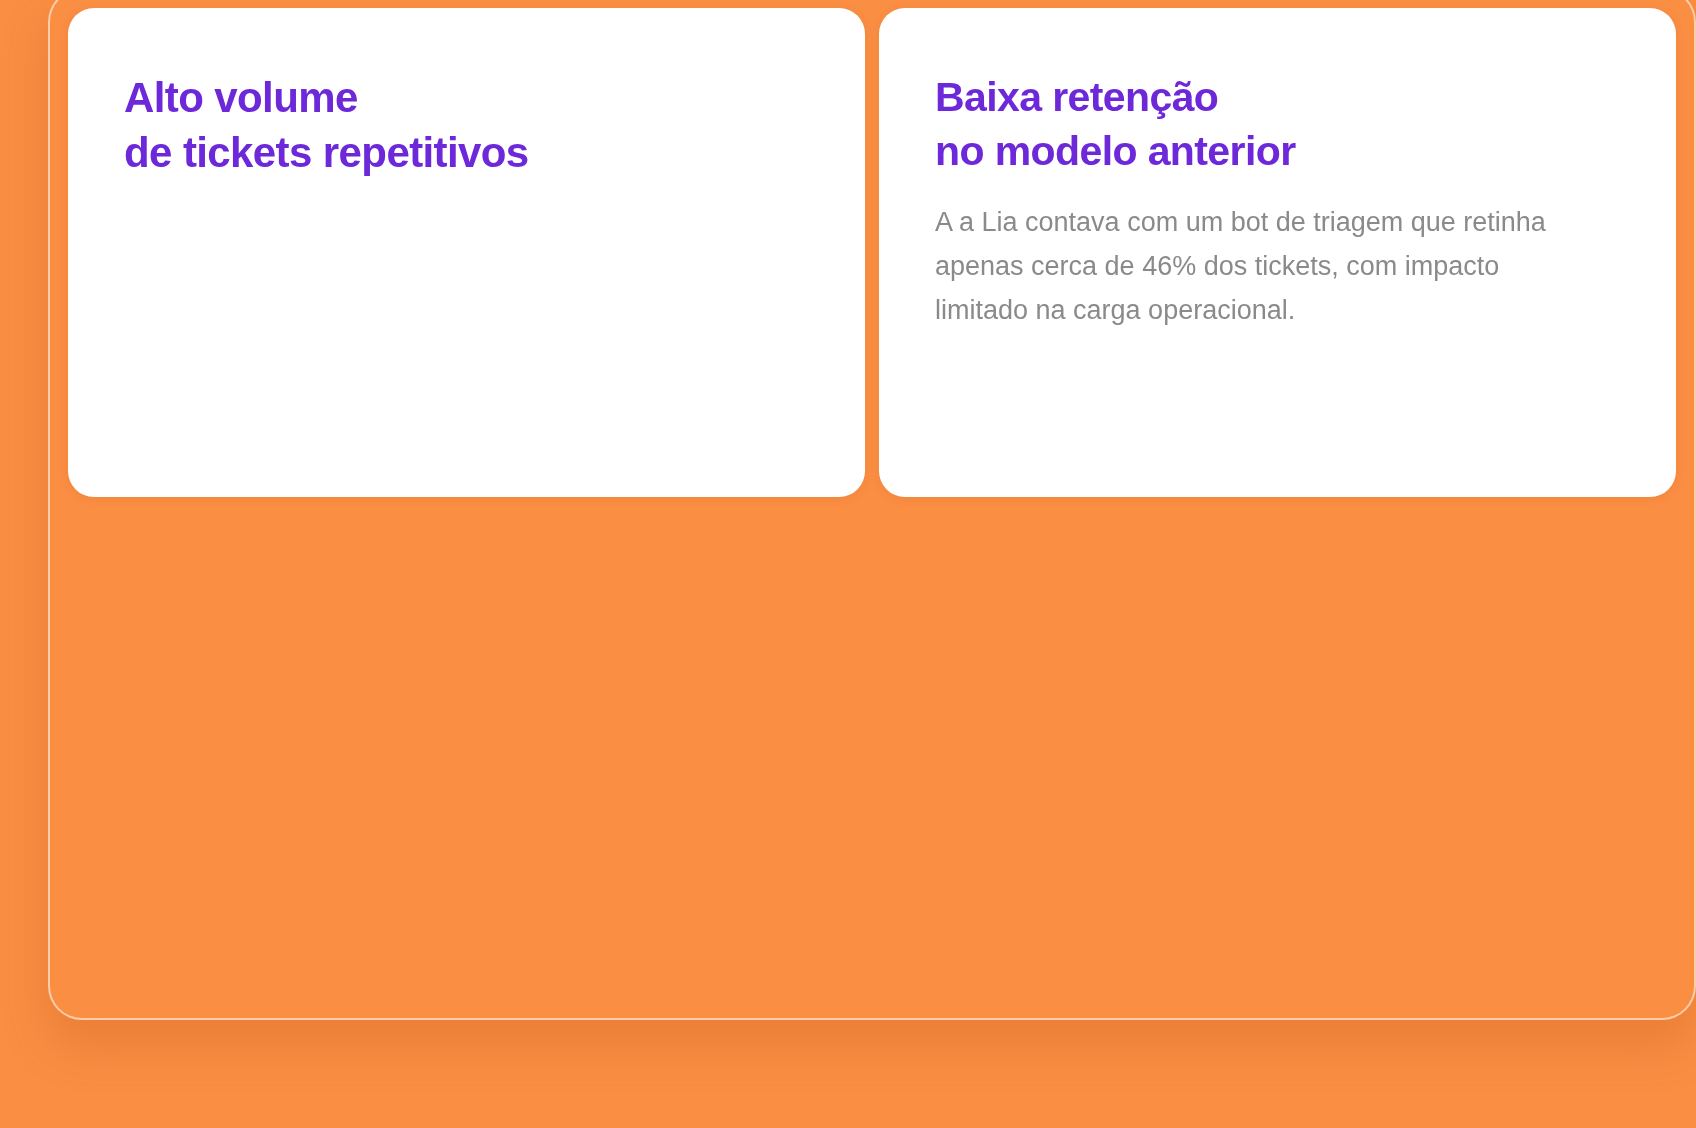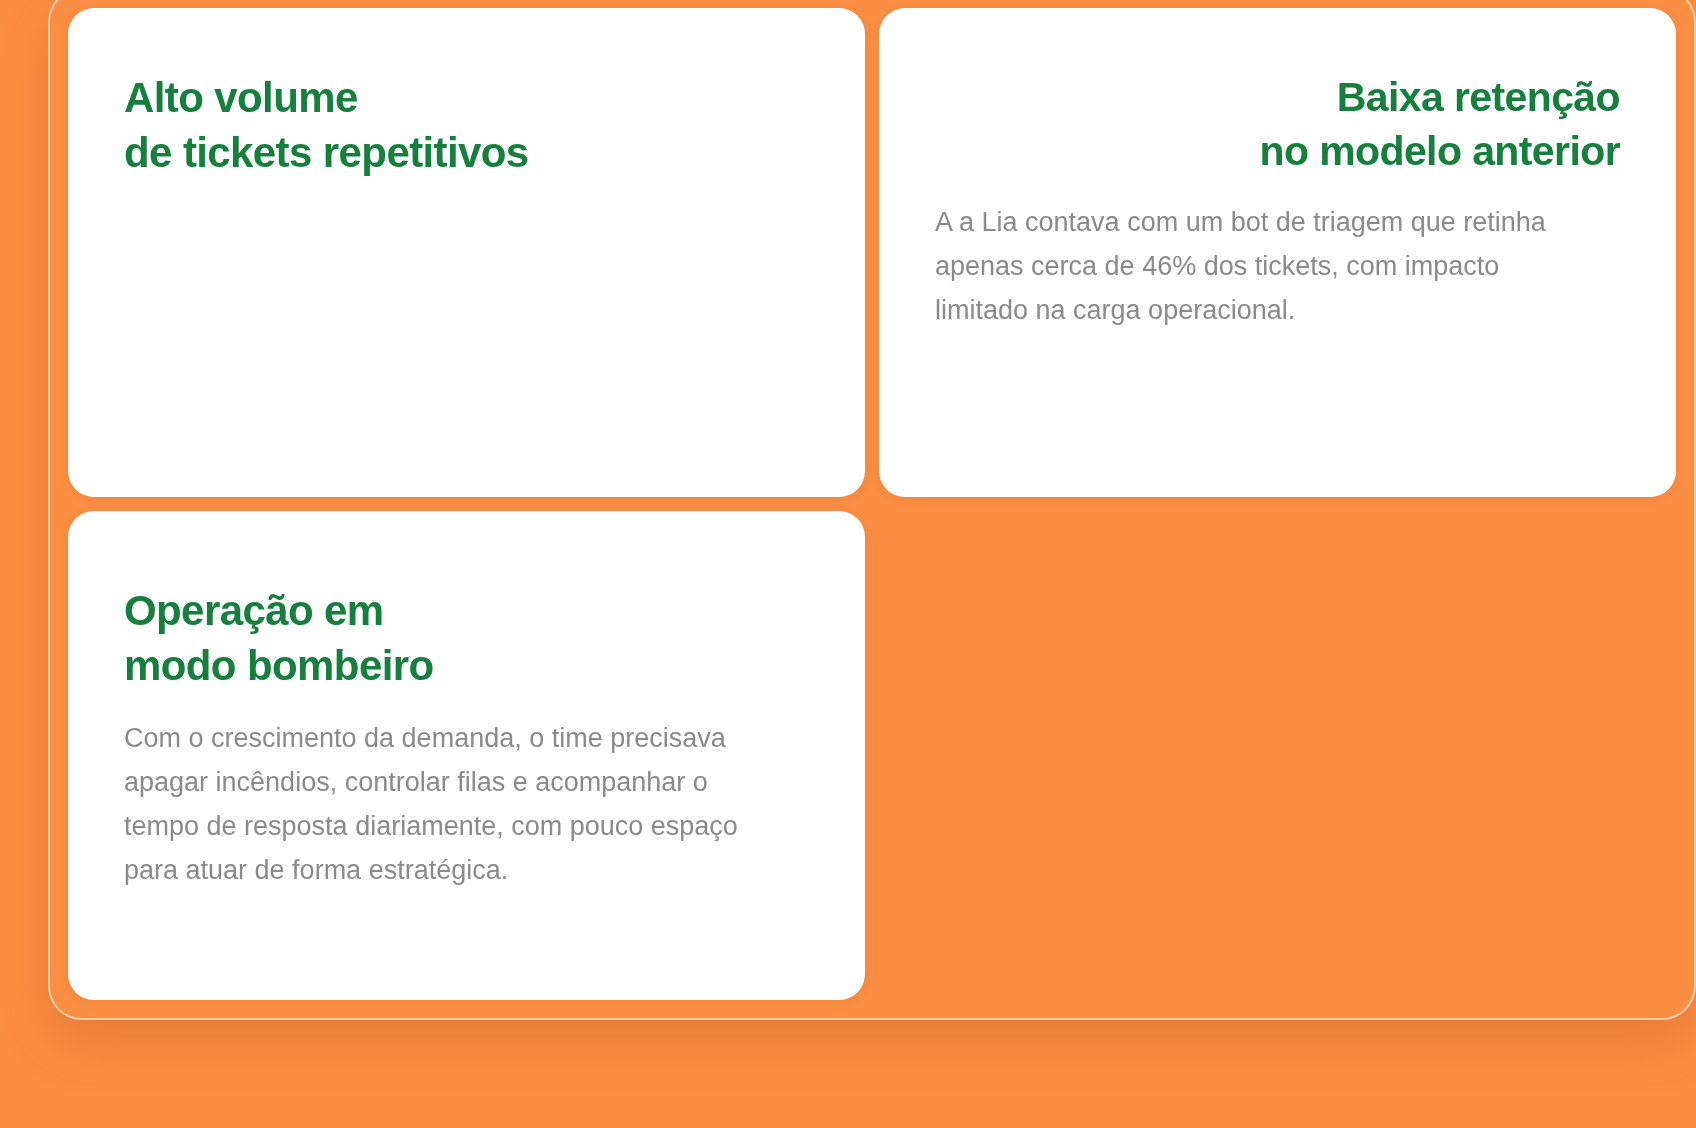--- a/index.html
+++ b/index.html
@@ -46,38 +46,37 @@
     padding: 62px 56px 40px 56px;
     box-sizing: border-box;
     box-shadow: 0 2px 10px rgba(150, 70, 20, 0.10);
     overflow: hidden;
   }
 
   .card-title {
     font-size: 42px;
     line-height: 1.32;
     font-weight: bold;
-    color: #15803d;
+    color: #6d28d9;
     letter-spacing: -0.6px;
     margin: 0 0 22px 0;
     white-space: pre-line;
   }
 
   .card-body {
     font-size: 27px;
     line-height: 1.63;
     color: #8A8A8A;
     margin: 0;
     max-width: 640px;
   }
 
   .card-2 .card-title,
   .card-4 .card-title {
     font-size: 41px;
-    text-align: right;
   }
 
   .card-3, .card-4 {
     padding-top: 72px;
   }
 </style>
 </head>
 <body>
 
 <div class="board">
@@ -87,21 +86,16 @@
       <h2 class="card-title">Alto volume
 de tickets repetitivos</h2>
     </div>
 
     <div class="card card-2">
       <h2 class="card-title">Baixa retenção
 no modelo anterior</h2>
       <p class="card-body">A a Lia contava com um bot de triagem que retinha apenas cerca de 46% dos tickets, com impacto limitado na carga operacional.</p>
     </div>
 
-    <div class="card card-3">
-      <h2 class="card-title">Operação em
-modo bombeiro</h2>
-      <p class="card-body">Com o crescimento da demanda, o time precisava apagar incêndios, controlar filas e acompanhar o tempo de resposta diariamente, com pouco espaço para atuar de forma estratégica.</p>
-    </div>
 
 
   </div>
 </div>
 
 </body></html>

